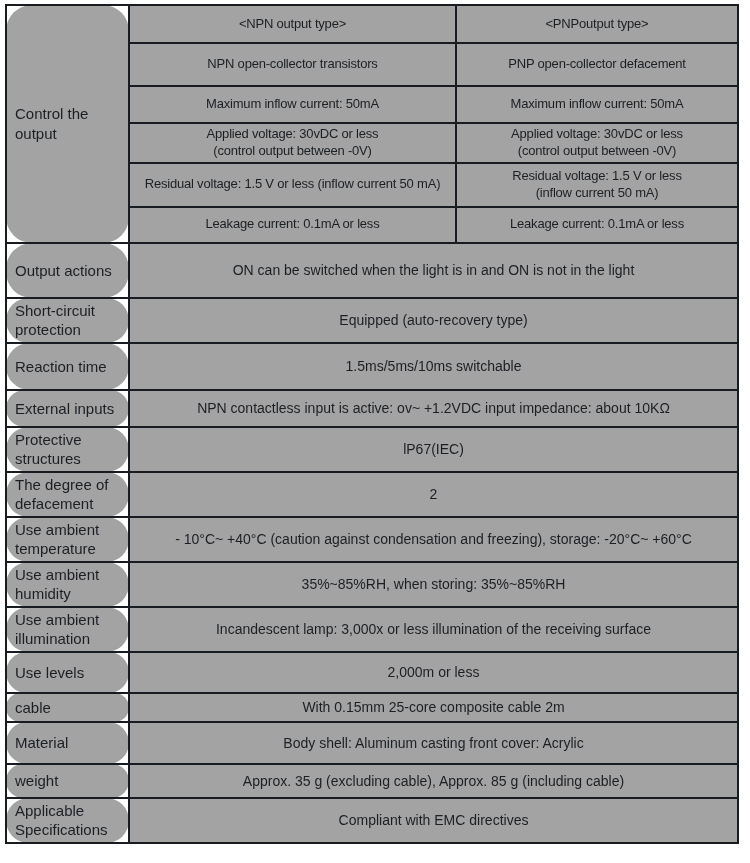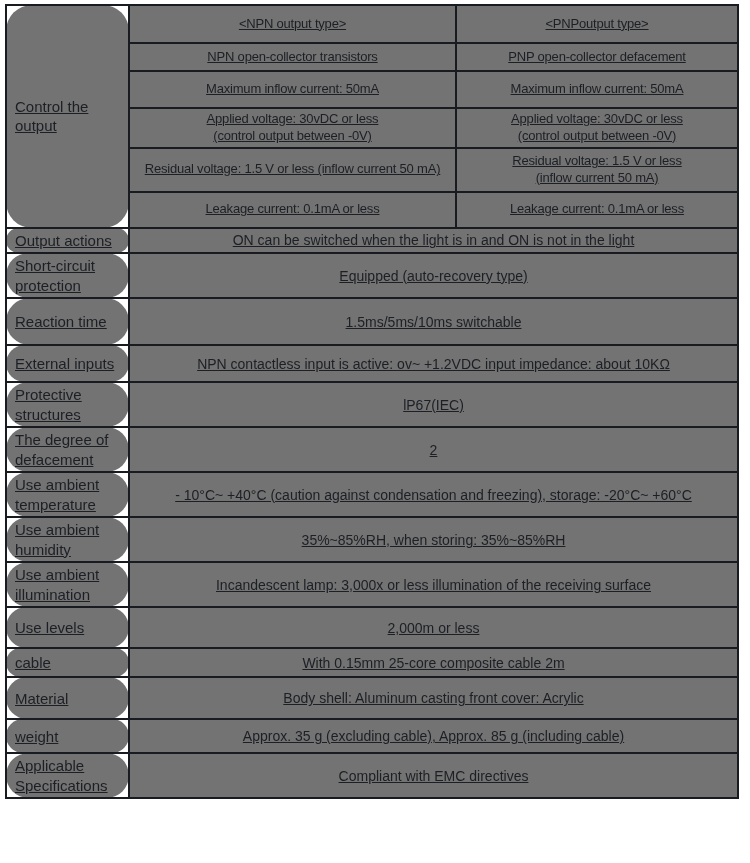--- a/index.html
+++ b/index.html
@@ -20,24 +20,23 @@
     position: absolute;
     left: 5px;
     top: 4px;
     width: 732px;
     border-collapse: collapse;
     table-layout: fixed;
   }
   table.spec td {
     border: 2px solid var(--border, #181b20);
     vertical-align: middle;
-    background: #737373;
+    background: #a3a3a3;
     white-space: pre-line;
     line-height: 1.3;
-    text-decoration: underline;
   }
   td.label {
     text-align: left;
     padding: 2px 4px 2px 8px;
     font-size: 15px;
     border-radius: 26px;
   }
   td.val {
     text-align: center;
     padding: 2px 6px;
@@ -62,21 +61,21 @@
       <col style="width:327px">
       <col style="width:282px">
     </colgroup>
     <tbody>
 
       <tr style="height:38px">
         <td class="label shaded" rowspan="6">Control the output</td>
         <td class="val ctrl shaded">&lt;NPN output type&gt;</td>
         <td class="val ctrl shaded">&lt;PNPoutput type&gt;</td>
       </tr>
-      <tr style="height:28px">
+      <tr style="height:43px">
         <td class="val ctrl shaded">NPN open-collector transistors</td>
         <td class="val ctrl shaded">PNP open-collector defacement</td>
       </tr>
       <tr style="height:37px">
         <td class="val ctrl shaded">Maximum inflow current: 50mA</td>
         <td class="val ctrl shaded">Maximum inflow current: 50mA</td>
       </tr>
       <tr style="height:30px">
         <td class="val ctrl shaded">Applied voltage: 30vDC or less
 (control output between -0V)</td>
@@ -86,21 +85,21 @@
       <tr style="height:44px">
         <td class="val ctrl shaded">Residual voltage: 1.5 V or less (inflow current 50 mA)</td>
         <td class="val ctrl shaded">Residual voltage: 1.5 V or less
 (inflow current 50 mA)</td>
       </tr>
       <tr style="height:36px">
         <td class="val ctrl shaded">Leakage current: 0.1mA or less</td>
         <td class="val ctrl shaded">Leakage current: 0.1mA or less</td>
       </tr>
 
-      <tr style="height:25px">
+      <tr style="height:55px">
         <td class="label">Output actions</td>
         <td class="val" colspan="2">ON can be switched when the light is in and ON is not in the light</td>
       </tr>
       <tr style="height:42px">
         <td class="label shaded">Short-circuit protection</td>
         <td class="val shaded" colspan="2">Equipped (auto-recovery type)</td>
       </tr>
       <tr style="height:47px">
         <td class="label">Reaction time</td>
         <td class="val" colspan="2">1.5ms/5ms/10ms switchable</td>

